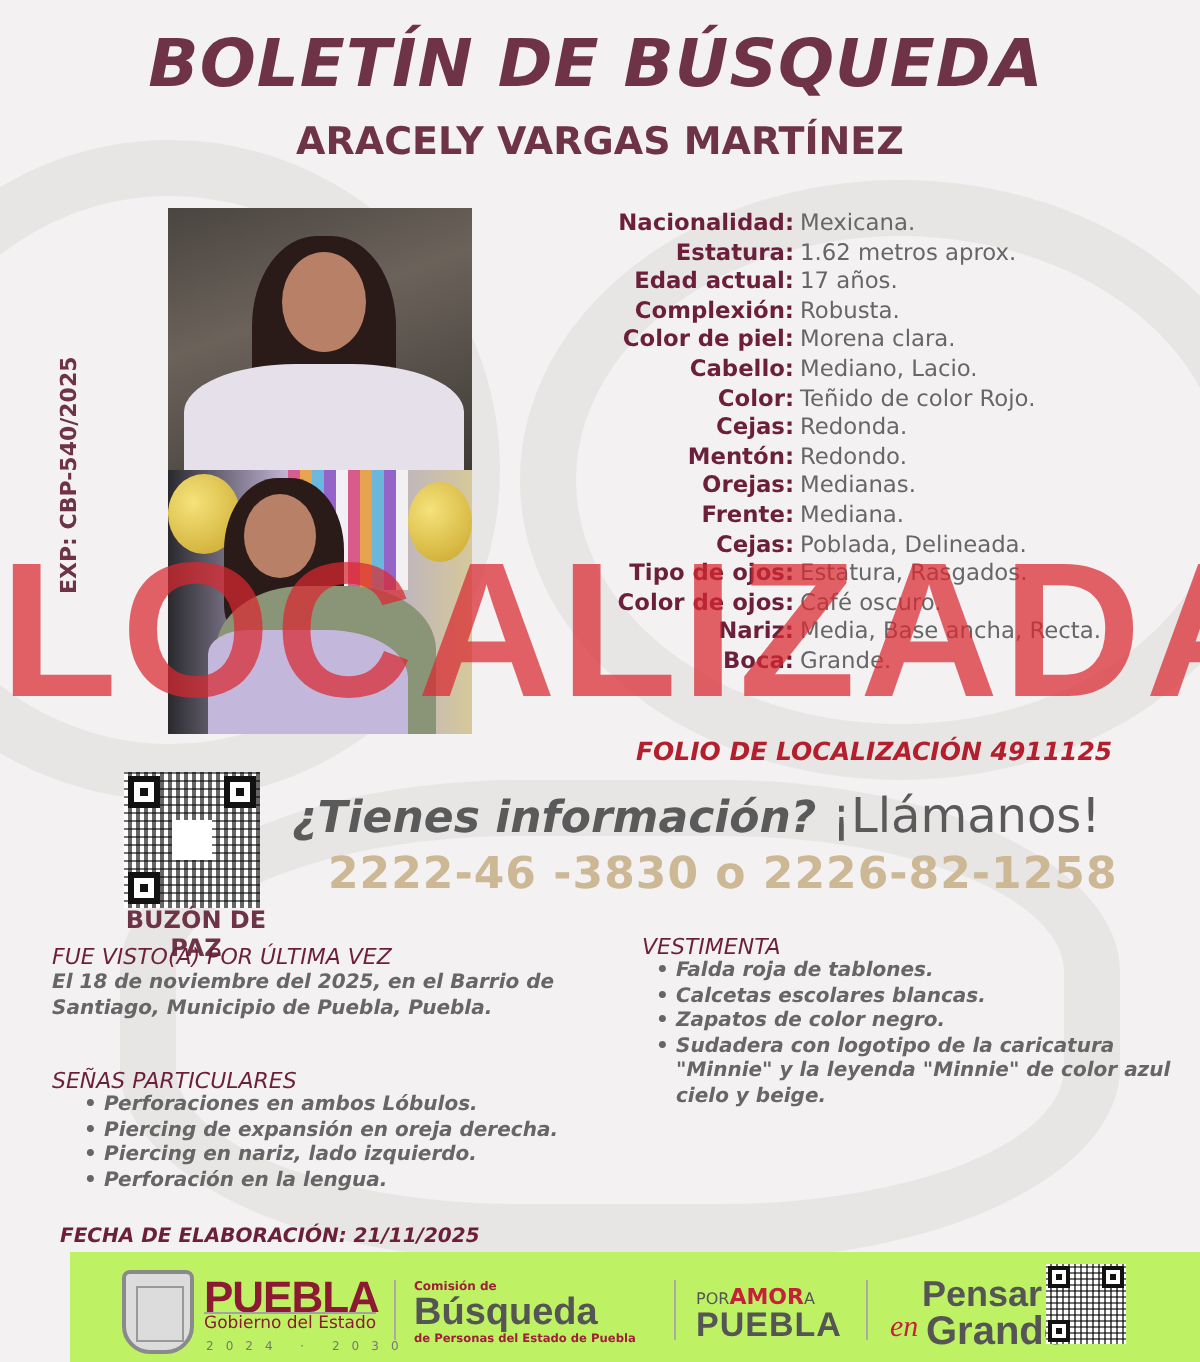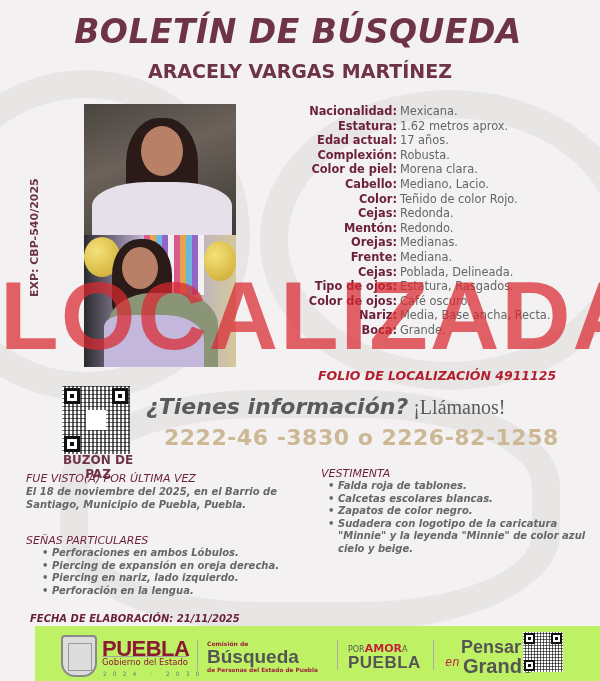--- a/index.html
+++ b/index.html
@@ -67,21 +67,21 @@
       #fff; }
   .qr-finder { position:absolute; width:16px; height:16px; border:3px solid #111; background:#fff; }
   .qr-finder::after { content:""; position:absolute; left:3px; top:3px; width:4px; height:4px; background:#111; }
   .qr-center { position:absolute; left:24px; top:24px; width:20px; height:20px; background:#fff; }
 
   .buzon { position: absolute; left: 48px; top: 453px; width: 100px; text-align: center;
     font-weight: bold; font-size: 12px; color: #6e3347; }
 
   .cta { position: absolute; left: 146px; top: 394px; width: 440px; white-space: nowrap; }
   .cta-q { font-weight: bold; font-style: italic; font-size: 22px; color: #5a5a5a; }
-  .cta-call { font-size: 20px; color: #5a5a5a; font-family: Liberation Serif, serif; }
+  .cta-call { font-size: 24px; color: #5a5a5a; }
   .phones { position: absolute; left: 164px; top: 425px; font-weight: bold; font-size: 22px; color: #cdb896; letter-spacing: 0.5px; white-space: nowrap; }
 
   .sec-h { position: absolute; font-weight: normal; font-style: italic; font-size: 11px; color: #6b1f3a; }
   .sec-p { position: absolute; font-weight: bold; font-style: italic; font-size: 10px; color: #666; line-height: 13px; }
   .bullets { position: absolute; list-style: none; font-weight: bold; font-style: italic; font-size: 10px; color: #666; line-height: 12.6px; }
   .bullets li { padding-left: 12px; position: relative; }
   .bullets li::before { content: "•"; position: absolute; left: 2px; }
 
   .fecha { position: absolute; left: 30px; top: 613px; font-weight: bold; font-style: italic; font-size: 10px; color: #6b1f3a; }
 
@@ -92,21 +92,21 @@
   .gob { position:absolute; left:67px; top:30px; font-size:8.5px; color:#8b1a32; border-top:1px solid #a3a3a3; padding-top:0px; }
   .years { position:absolute; left:68px; top:44px; font-size:6px; color:#777; letter-spacing:6px; }
   .vdiv { position:absolute; top:14px; width:1px; height:30px; background:#aaa; }
   .comision { position:absolute; left:172px; top:14px; font-size:6px; color:#a0203a; font-weight:bold; }
   .busqueda { position:absolute; left:172px; top:20px; font-family:"Liberation Sans", sans-serif; font-weight:bold; font-size:19px; color:#555; }
   .depers { position:absolute; left:172px; top:41px; font-size:5.8px; color:#a0203a; font-weight:bold; white-space:nowrap; }
   .poramor { position:absolute; left:313px; top:16px; font-size:8px; color:#555; white-space:nowrap; }
   .poramor b { color:#c4213a; font-size:11px; }
   .puebla-sm { position:absolute; left:313px; top:27px; font-family:"Liberation Sans", sans-serif; font-weight:bold; font-size:17px; color:#555; letter-spacing:0.5px; }
   .pensar { position:absolute; left:426px; top:11px; font-family:"Liberation Sans", sans-serif; font-weight:bold; font-size:18px; color:#555; }
-  .en { position:absolute; left:410px; top:30px; font-family:Liberation Mono, monospace; font-style:italic; font-size:12px; color:#c4213a; }
+  .en { position:absolute; left:410px; top:30px; font-family:Liberation Serif, serif; font-style:italic; font-size:15px; color:#c4213a; }
   .grande { position:absolute; left:428px; top:29px; font-family:Liberation Sans, sans-serif; font-weight:bold; font-size:20px; color:#555; }
   .qr-small { left:523px; top:632px; width:40px; height:40px;
     background:
       repeating-linear-gradient(0deg, rgba(0,0,0,0.0) 0 2px, rgba(0,0,0,0.55) 2px 3px),
       repeating-linear-gradient(90deg, rgba(0,0,0,0.0) 0 2px, rgba(0,0,0,0.6) 2px 3px),
       #fff; }
   .qr-small .qr-finder { width:11px; height:11px; border-width:2px; }
   .qr-small .qr-finder::after { left:2px; top:2px; width:3px; height:3px; }
 </style>
 </head>

